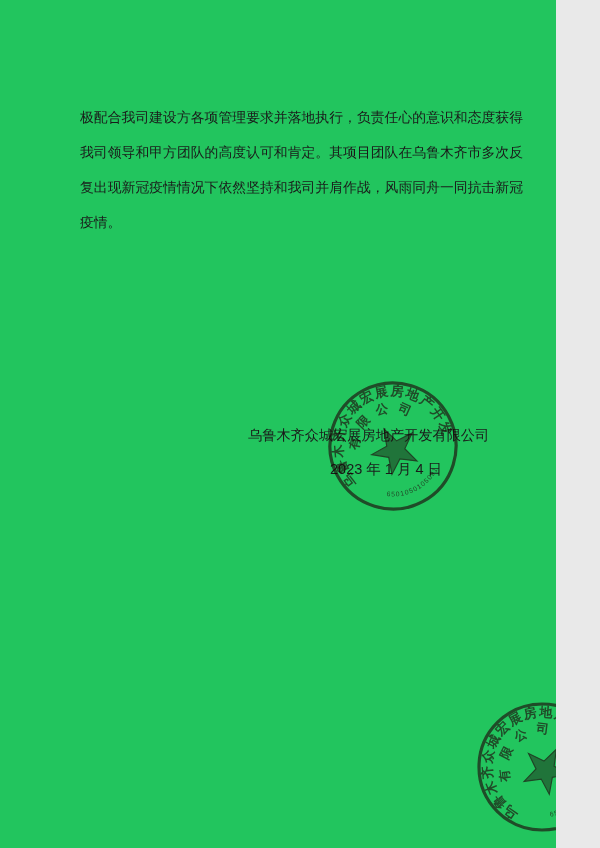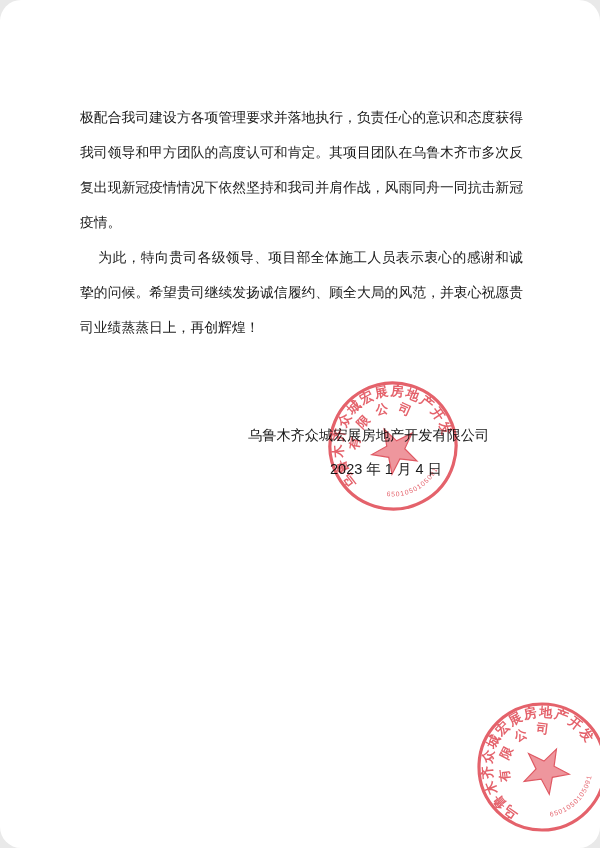--- a/index.html
+++ b/index.html
@@ -3,24 +3,23 @@
 <meta charset="utf-8">
 <style>
   html,body{margin:0;padding:0;}
   body{
     width:600px;height:848px;
     background:#e9e9e9;
     font-family:"Liberation Sans","DejaVu Sans",sans-serif;
   }
   .page{
     position:relative;
-    width:600px;height:848px;
-    background:#ffffff;
+    width:556px;height:848px;
+    background:#22c55e;
     overflow:hidden;
-    border-radius:21px;
   }
   .doc-body{
     position:absolute;
     left:80px;top:100px;width:443px;
     font-size:13.8px;
     line-height:35px;
     color:#1a1a1a;
     text-align:justify;
   }
   .doc-body p{margin:0;padding:0;}
@@ -55,21 +54,20 @@
     transform:rotate(-45deg);
   }
 </style>
 </head>
 <body>
 
 <div class="page">
 
   <div class="doc-body">
     <p>极配合我司建设方各项管理要求并落地执行，负责任心的意识和态度获得我司领导和甲方团队的高度认可和肯定。其项目团队在乌鲁木齐市多次反复出现新冠疫情情况下依然坚持和我司并肩作战，风雨同舟一同抗击新冠疫情。</p>
-    <p class="indented">为此，特向贵司各级领导、项目部全体施工人员表示衷心的感谢和诚挚的问候。希望贵司继续发扬诚信履约、顾全大局的风范，并衷心祝愿贵司业绩蒸蒸日上，再创辉煌！</p>
   </div>
 
   <div class="company-line">乌鲁木齐众城宏展房地产开发有限公司</div>
 
   <div class="date-line">2023 年 1 月 4 日</div>
 
   <svg class="seal seal-main" width="140" height="140" viewBox="-70 -70 140 140">
     <circle cx="0" cy="0" r="63" fill="none" stroke="#e2545e" stroke-width="3.2"></circle>
     <path id="sealRingPath1" d="M -48 16.4 A 50.7 50.7 0 1 1 48 16.4" fill="none"></path>
     <text font-size="13.2" fill="#e2545e" font-weight="bold" letter-spacing="1.5">

